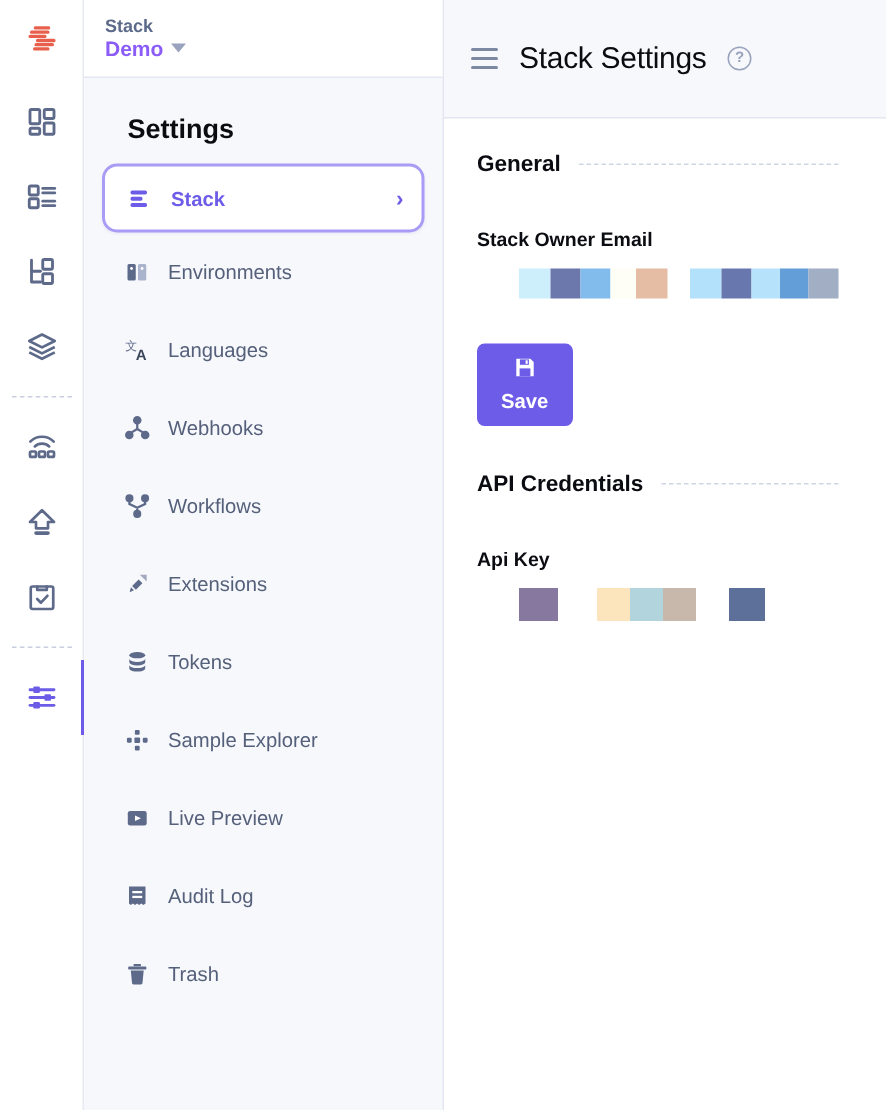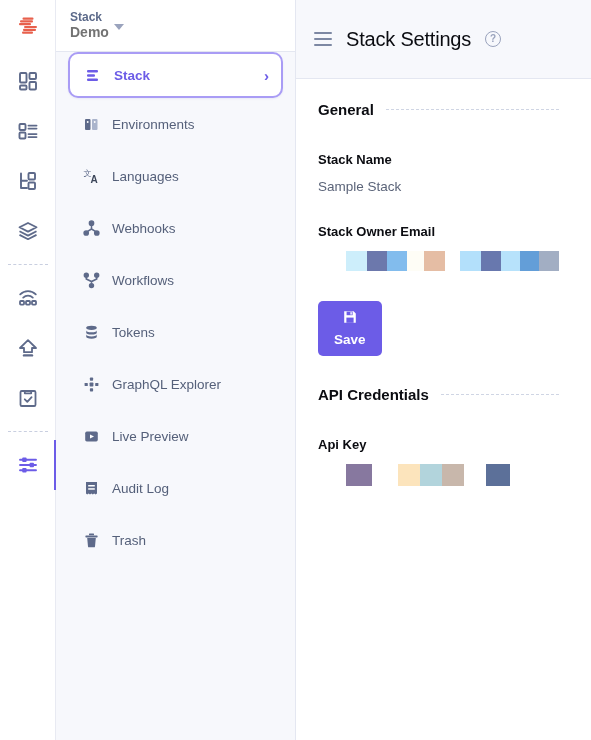--- a/index.html
+++ b/index.html
@@ -81,23 +81,23 @@
   }
   .brand-block { line-height: 1.15; }
   .brand-kicker {
     font-size: 12px;
     font-weight: bold;
     color: #5c6a8a;
   }
   .brand-name {
     font-size: 14px;
     font-weight: bold;
-    color: #737373;
-    display: flex;
-    align-items: flex-start;
+    color: #8b5cf6;
+    display: flex;
+    align-items: center;
     gap: 5px;
     cursor: pointer;
   }
   .caret-down {
     width: 0; height: 0;
     border-left: 5px solid transparent;
     border-right: 5px solid transparent;
     border-top: 6px solid #9aa3bd;
     display: inline-block;
   }
@@ -349,20 +349,21 @@
     <div class="settings-topbar">
       <div class="brand-block">
         <div class="brand-kicker">Stack</div>
         <div class="brand-name">
           <span>Demo</span>
           <span class="caret-down"></span>
         </div>
       </div>
     </div>
 
+    <div class="settings-title">Settings</div>
 
     <div class="nav-list">
 
       <div class="nav-item selected">
         <span class="nav-left">
           <span class="nav-ico">
             <svg width="17" height="17" viewBox="0 0 17 17" fill="#6c5ce7">
               <rect x="2" y="3" width="11" height="2.6" rx="1.1"></rect>
               <rect x="2" y="7.2" width="8" height="2.6" rx="1.1"></rect>
               <rect x="2" y="11.4" width="11" height="2.6" rx="1.1"></rect>
@@ -413,20 +414,30 @@
           <svg width="17" height="17" viewBox="0 0 17 17" fill="none" stroke="#5e6a8a" stroke-width="1.6" stroke-linecap="round">
             <circle cx="3.3" cy="3.2" r="1.9" fill="#5e6a8a"></circle>
             <circle cx="13.7" cy="3.2" r="1.9" fill="#5e6a8a"></circle>
             <circle cx="8.5" cy="13.6" r="1.9" fill="#5e6a8a"></circle>
             <path d="M3.3 5.2 L3.3 7 L8.5 9.5 L13.7 7 L13.7 5.2 M8.5 9.5 L8.5 11.6"></path>
           </svg>
         </span>
         <span>Workflows</span>
       </div>
 
+      <div class="nav-item">
+        <span class="nav-ico">
+          <svg width="17" height="17" viewBox="0 0 17 17" fill="#5e6a8a">
+            <path d="M10.2 2.2 L14.8 2.2 L14.8 6.6 Z" opacity="0.55"></path>
+            <path d="M9.4 5.4 L11.9 7.9 L7.6 12.2 L5.1 9.7 Z"></path>
+            <path d="M4.3 10.5 L6.3 12.5 L3.4 13.9 Z"></path>
+          </svg>
+        </span>
+        <span>Extensions</span>
+      </div>
 
       <div class="nav-item">
         <span class="nav-ico">
           <svg width="17" height="17" viewBox="0 0 17 17" fill="#5e6a8a">
             <ellipse cx="8.5" cy="3.8" rx="5.3" ry="2.1"></ellipse>
             <path d="M3.2 6.2 v2.3 a5.3 2.1 0 0 0 10.6 0 v-2.3 a5.3 2.1 0 0 1 -10.6 0 z"></path>
             <path d="M3.2 10.3 v2.3 a5.3 2.1 0 0 0 10.6 0 v-2.3 a5.3 2.1 0 0 1 -10.6 0 z"></path>
           </svg>
         </span>
         <span>Tokens</span>
@@ -435,21 +446,21 @@
       <div class="nav-item">
         <span class="nav-ico">
           <svg width="17" height="17" viewBox="0 0 17 17" fill="#5e6a8a">
             <rect x="6.6" y="6.6" width="3.8" height="3.8" rx="0.7"></rect>
             <rect x="6.9" y="1.6" width="3.2" height="3.2" rx="0.7"></rect>
             <rect x="6.9" y="12.2" width="3.2" height="3.2" rx="0.7"></rect>
             <rect x="1.6" y="6.9" width="3.2" height="3.2" rx="0.7"></rect>
             <rect x="12.2" y="6.9" width="3.2" height="3.2" rx="0.7"></rect>
           </svg>
         </span>
-        <span>GraphQL Explorer</span>
+        <span>Sample Explorer</span>
       </div>
 
       <div class="nav-item">
         <span class="nav-ico">
           <svg width="17" height="17" viewBox="0 0 17 17">
             <rect x="2.2" y="3.6" width="12.6" height="9.8" rx="1.6" fill="#5e6a8a"></rect>
             <path d="M7 6.6 L11 8.5 L7 10.4 Z" fill="#ffffff"></path>
           </svg>
         </span>
         <span>Live Preview</span>
@@ -492,24 +503,20 @@
       <div class="help-ico">?</div>
     </div>
 
     <div class="content">
 
       <div class="section-head">
         <span class="sh-label">General</span>
         <span class="sh-rule"></span>
       </div>
 
-      <div class="field">
-        <div class="field-label">Stack Name</div>
-        <div class="field-value">Sample Stack</div>
-      </div>
 
 
       <div class="field">
         <div class="field-label">Stack Owner Email</div>
         <div class="redact indent-28" id="redact-owner">
             <span class="blk" style="width: 30px; background: rgb(205, 238, 251);"></span>
             <span class="blk" style="width: 28px; background: rgb(108, 120, 172);"></span>
             <span class="blk" style="width: 28px; background: rgb(130, 188, 237);"></span>
             <span class="blk" style="width: 24px; background: rgb(254, 253, 246);"></span>
             <span class="blk" style="width: 30px; background: rgb(229, 189, 164);"></span>

